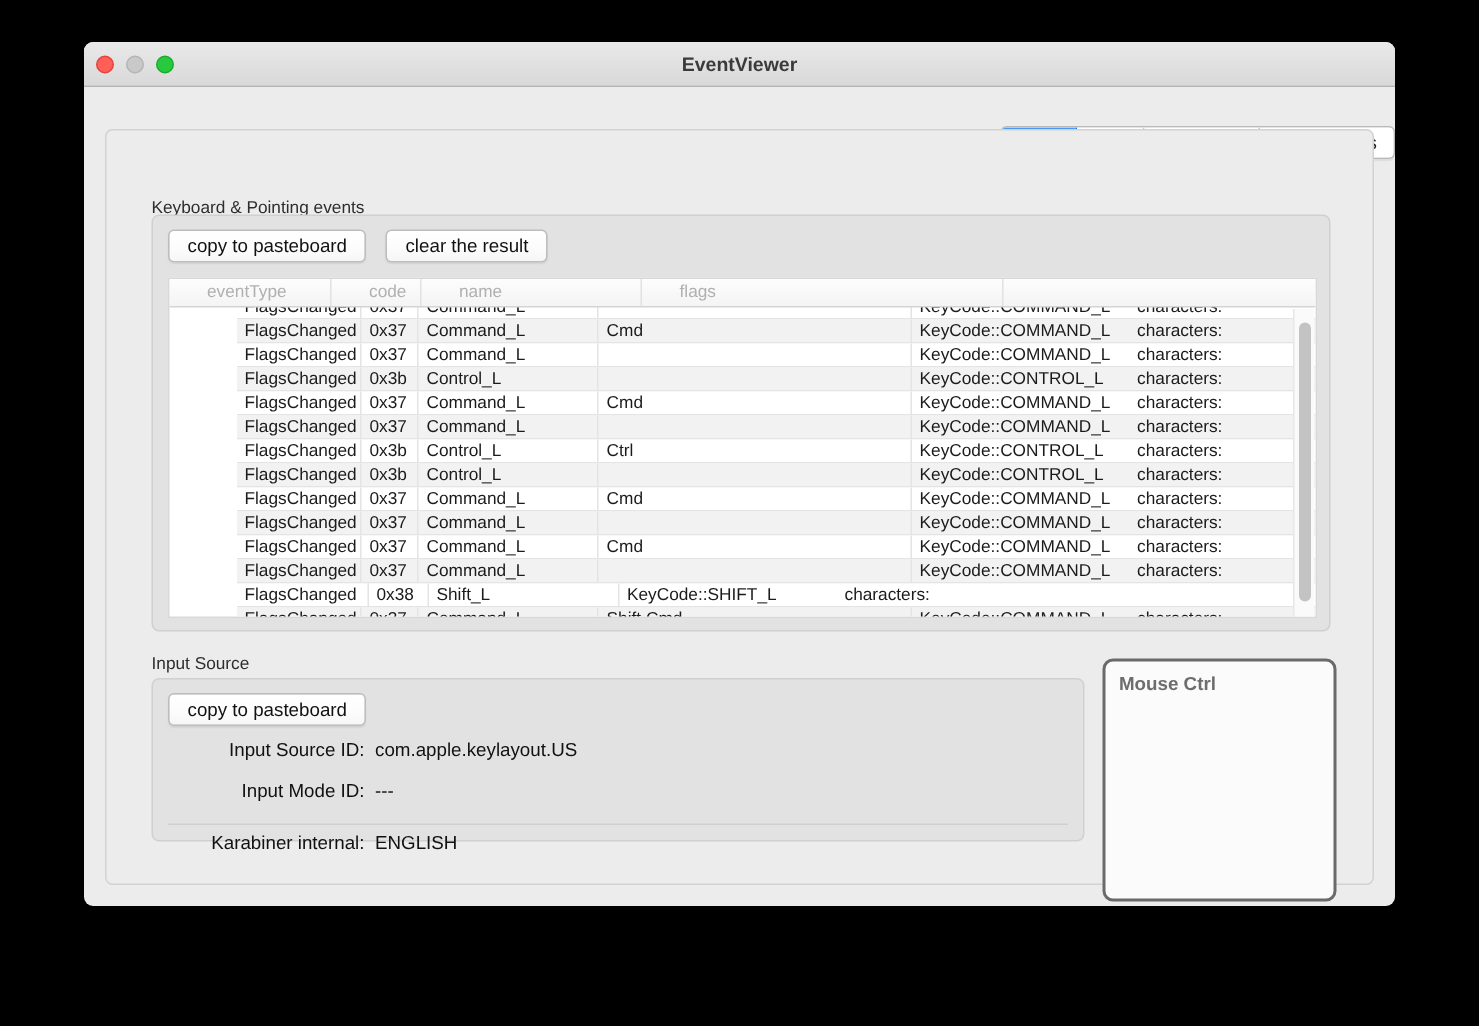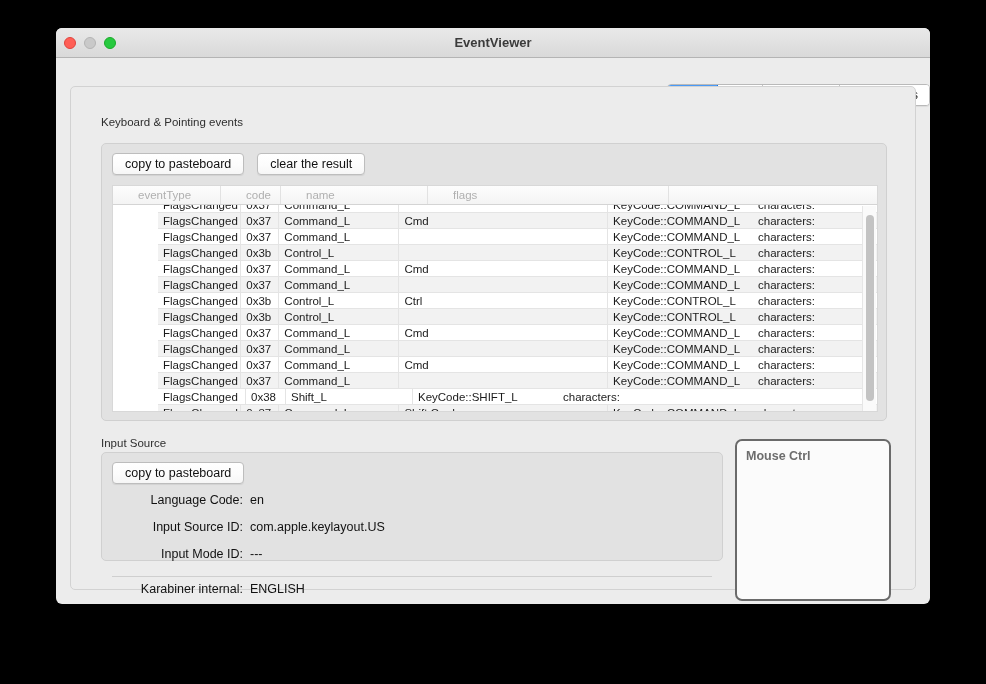--- a/index.html
+++ b/index.html
@@ -78,21 +78,21 @@
     font-size: 11.5px; color: #2e2e2e;
   }
   .group-box {
     position: absolute;
     background: #e2e2e2;
     border: 1px solid #d0d0d0;
     border-radius: 5px;
   }
 
   
-  .kb-label { left: 30px; top: 29px; }
+  .kb-label { left: 30px; top: 46px; }
   .kb-box   { left: 30px; top: 56px; width: 786px; height: 278px; }
 
   .btn-row { position: absolute; left: 10px; top: 9px; display: flex; gap: 13px; }
   .btn {
     background: linear-gradient(to bottom,#ffffff 0%,#fcfcfc 55%,#f6f6f6 100%);
     border: 1px solid #bdbdbd;
     border-radius: 4px;
     font-size: 12.5px; color: #111;
     padding: 0 12px; height: 22px; line-height: 20px;
     box-shadow: 0 1px 1px rgba(0,0,0,.07);
@@ -378,24 +378,20 @@
           <div class="vthumb"></div>
         </div>
       </div>
     </div>
 
     <div class="group-label is-label">Input Source</div>
     <div class="group-box is-box">
       <button class="btn is-btn">copy to pasteboard</button>
 
       <div class="fields">
-        <div class="field">
-          <div class="f-label">Language Code:</div>
-          <div class="f-value">en</div>
-        </div>
         <div class="field">
           <div class="f-label">Input Source ID:</div>
           <div class="f-value">com.apple.keylayout.US</div>
         </div>
         <div class="field">
           <div class="f-label">Input Mode ID:</div>
           <div class="f-value">---</div>
         </div>
         <div class="divider"></div>
         <div class="field">

